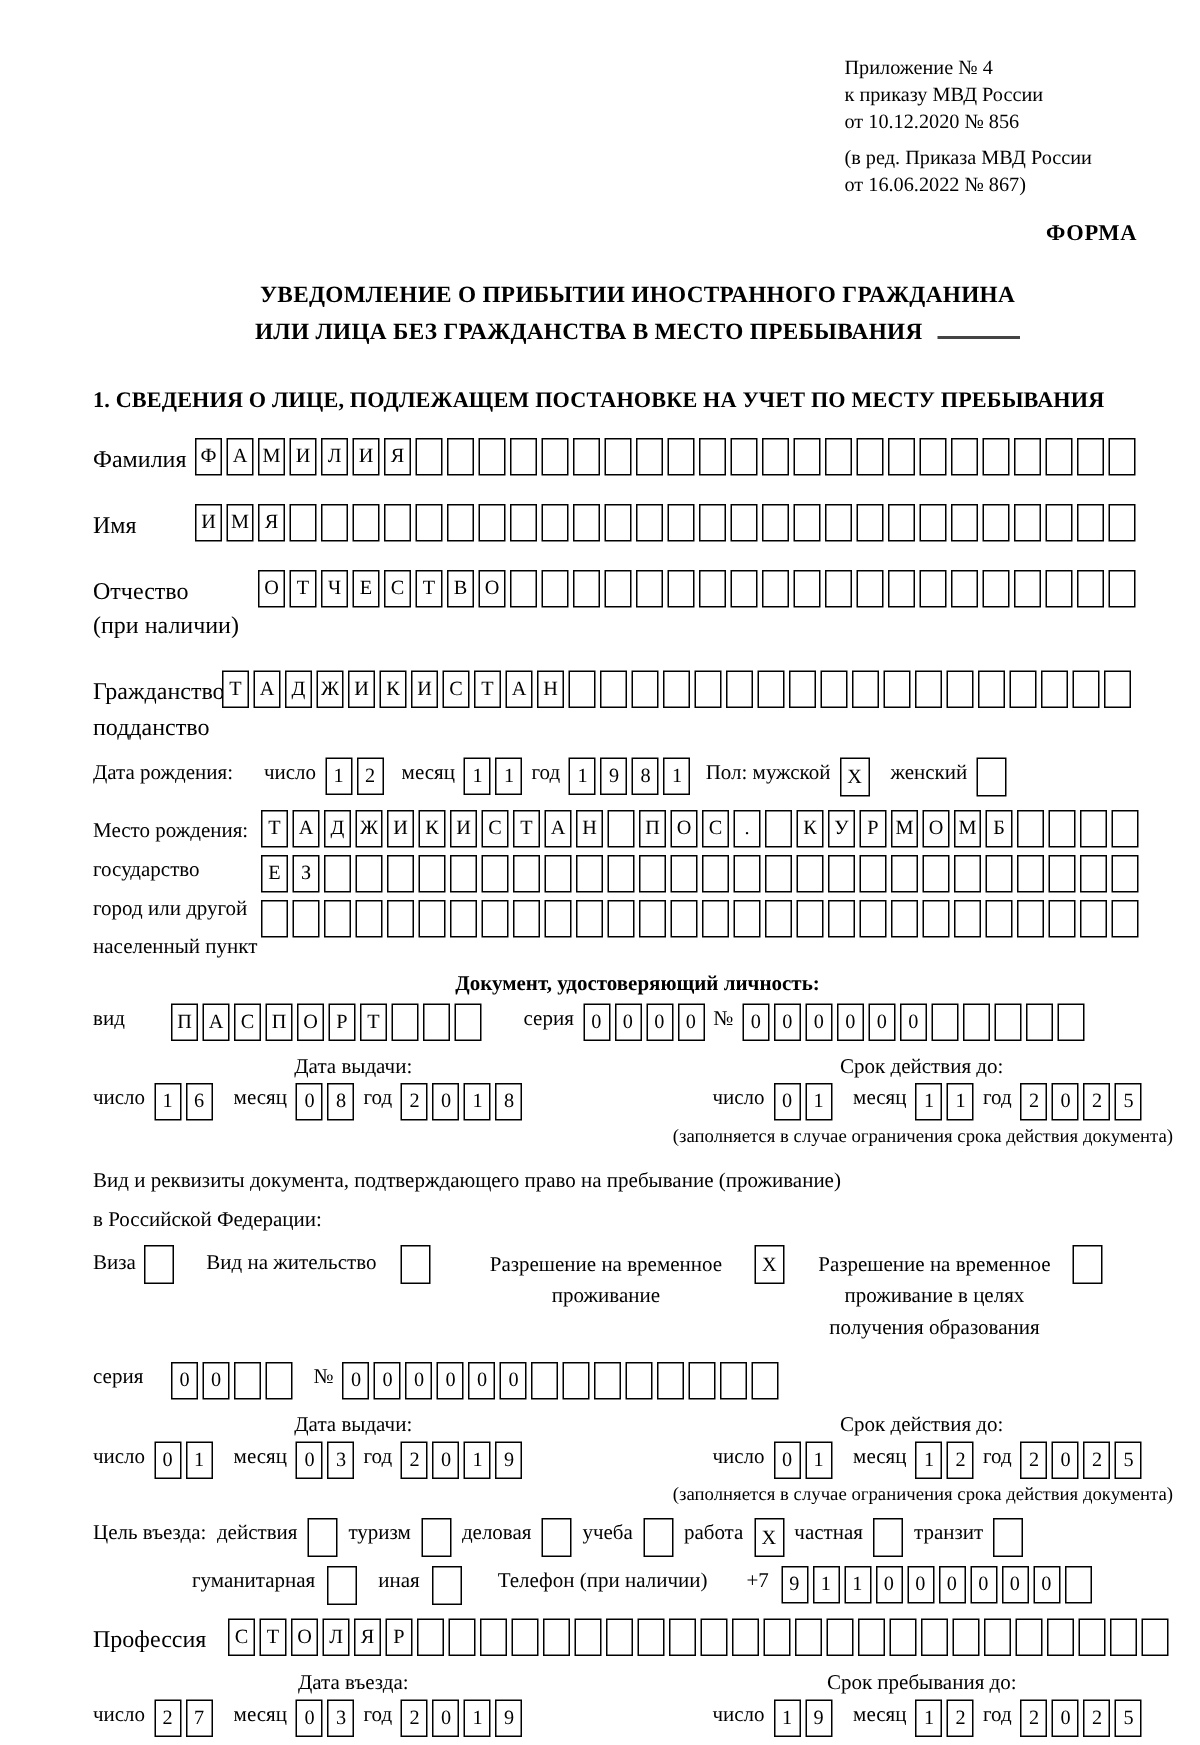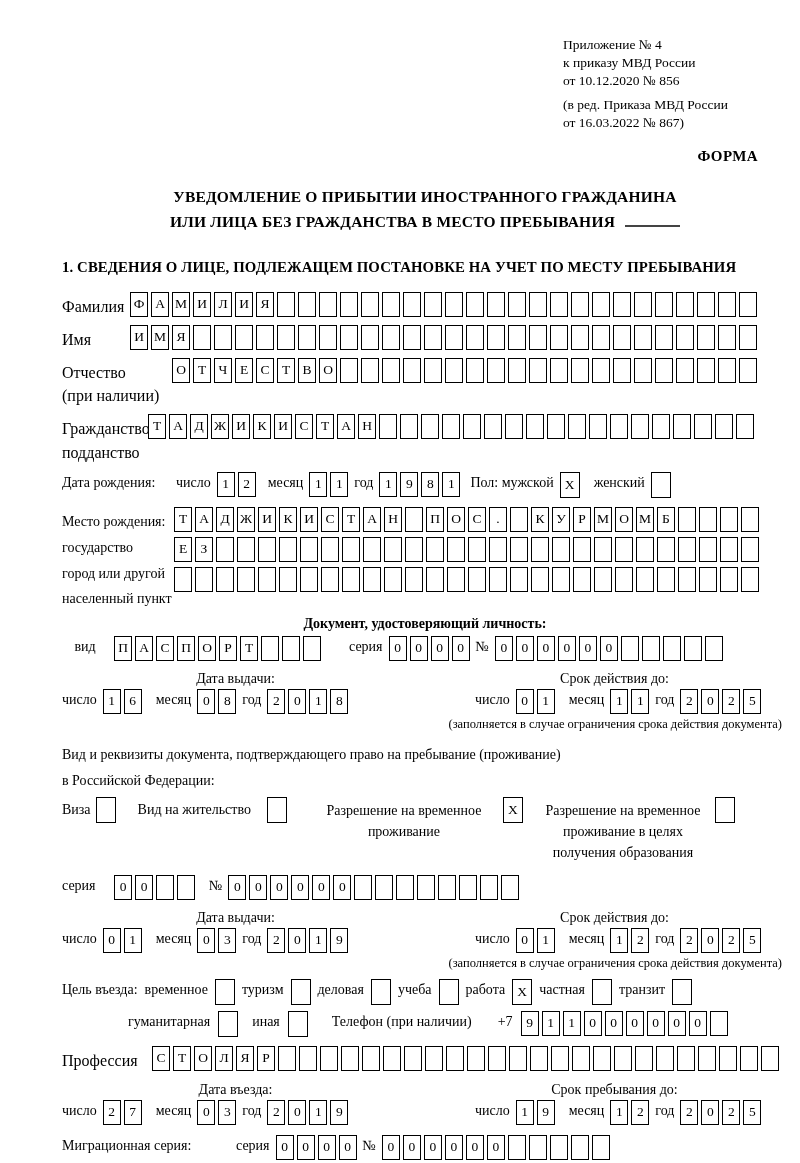--- a/index.html
+++ b/index.html
@@ -48,21 +48,21 @@
     margin-left: 10px;
     vertical-align: baseline;
   }
   .section-heading {
     font-weight: bold;
     font-size: 14.8px;
     margin-top: 24px;
     letter-spacing: 0.1px;
   }
   
-  .frow { display: flex; align-items: flex-start; margin-top: 7px; }
+  .frow { display: flex; align-items: flex-start; margin-top: 18px; }
   .flabel { font-size: 16px; flex-shrink: 0; line-height: 1.45; padding-top: 3px; }
   .cells { display: flex; gap: 3px; flex-wrap: nowrap; }
   .cell {
     display: inline-block;
     width: 18px; height: 25px;
     border: 1.6px solid #000;
     font-size: 13.5px;
     line-height: 22px;
     text-align: center;
     flex-shrink: 0;
@@ -94,21 +94,21 @@
 <body>
 
 <div class="page">
 
   <div class="header-note">
     <div>Приложение № 4</div>
     <div>к приказу МВД России</div>
     <div>от 10.12.2020 № 856</div>
     <div class="gap"></div>
     <div>(в ред. Приказа МВД России</div>
-    <div>от 16.03.2022 № 867)</div>
+    <div>от 16.06.2022 № 867)</div>
   </div>
   <div class="forma">ФОРМА</div>
 
   <div class="title">
     <div>УВЕДОМЛЕНИЕ О ПРИБЫТИИ ИНОСТРАННОГО ГРАЖДАНИНА</div>
     <div><span>ИЛИ ЛИЦА БЕЗ ГРАЖДАНСТВА В МЕСТО ПРЕБЫВАНИЯ</span><span class="title-underline"></span></div>
   </div>
 
   <div class="section-heading">1. СВЕДЕНИЯ О ЛИЦЕ, ПОДЛЕЖАЩЕМ ПОСТАНОВКЕ НА УЧЕТ ПО МЕСТУ ПРЕБЫВАНИЯ</div>
 
@@ -385,21 +385,21 @@
           <span class="cell"></span>
           <span class="cell"></span>
           <span class="cell"></span>
         </div>
     </div>
   </div>
 
   <div style="text-align:center; font-weight:bold; font-size:14px; margin-top:4px;">Документ, удостоверяющий личность:</div>
 
   <div class="frow" style="margin-top:4px; gap:6px;">
-    <div class="inline-lbl" style="width:46px;text-align:center;">вид</div>
+    <div class="inline-lbl" style="width:46px;">вид</div>
     <div class="cells">
         <span class="cell">П</span>
         <span class="cell">А</span>
         <span class="cell">С</span>
         <span class="cell">П</span>
         <span class="cell">О</span>
         <span class="cell">Р</span>
         <span class="cell">Т</span>
         <span class="cell"></span>
         <span class="cell"></span>
@@ -577,21 +577,21 @@
             <span class="cell">2</span>
             <span class="cell">5</span>
           </div>
       </div>
     </div>
   </div>
   <div class="date-note">(заполняется в случае ограничения срока действия документа)</div>
 
   <div class="frow" style="margin-top:8px; gap:7px;">
     <div class="inline-lbl">Цель въезда:</div>
-    <div class="inline-lbl">временное</div>
+    <div class="inline-lbl">действия</div>
     <div class="cells cb">
         <span class="cell"></span>
       </div>
     <div class="inline-lbl">туризм</div>
     <div class="cells cb">
         <span class="cell"></span>
       </div>
     <div class="inline-lbl">деловая</div>
     <div class="cells cb">
         <span class="cell"></span>

